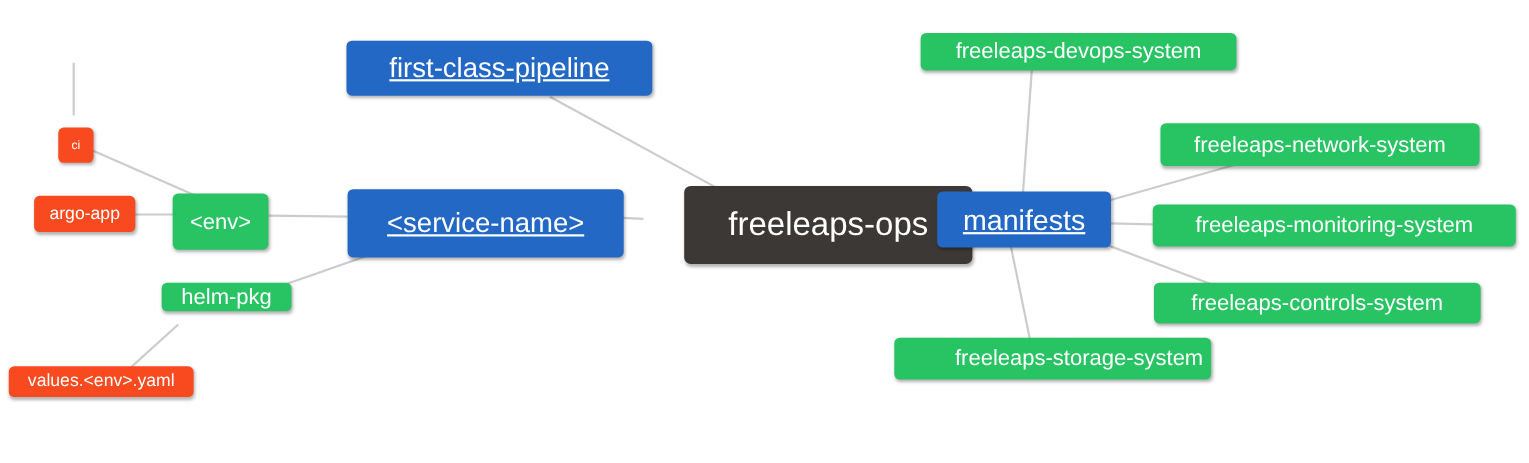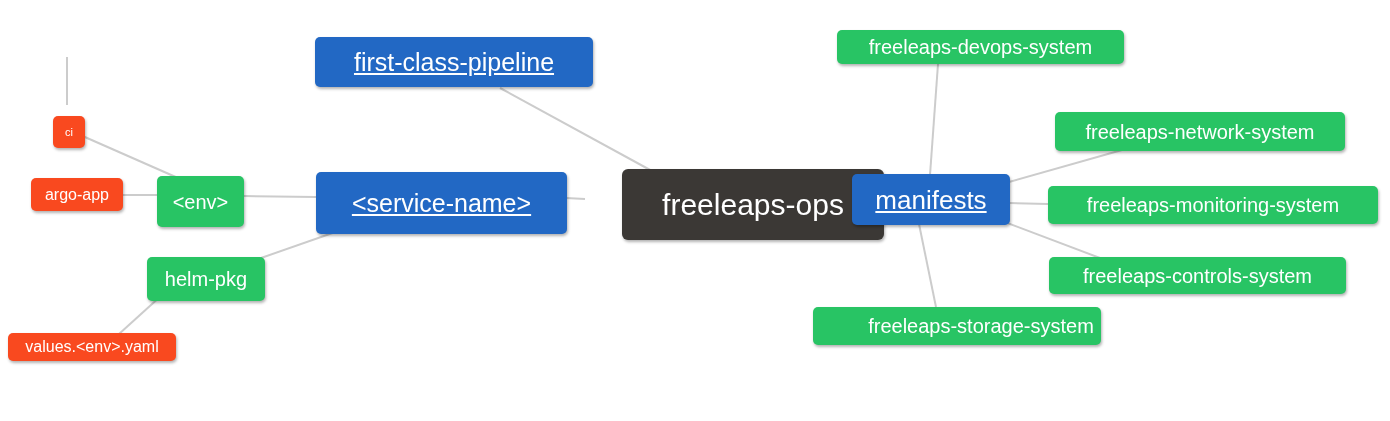--- a/index.html
+++ b/index.html
@@ -45,21 +45,21 @@
   .c-red    { background: #f9491f; }
   .c-green  { background: #28c464; }
   .c-blue   { background: #2268c4; text-decoration: underline; }
   .c-dark   { background: #3b3835; border-radius: 6px; }
 
   
   .n-jenkinsfile { left: 20px;   top: 26px;  width: 95px;  height: 31px; font-size: 13px; }
   .n-ci          { left: 53px;   top: 116px; width: 32px;  height: 32px; font-size: 11px; }
   .n-argo-app    { left: 31px;   top: 178px; width: 92px;  height: 33px; font-size: 16px; }
   .n-env         { left: 157px;  top: 176px; width: 87px;  height: 51px; font-size: 20px; }
-  .n-helm-pkg    { left: 147px;  top: 257px; width: 118px; height: 44px; font-size: 20px; }
+  .n-helm-pkg    { left: 147px;  top: 257px; width: 118px; height: 26px; font-size: 20px; }
   .n-values      { left: 8px;    top: 333px; width: 168px; height: 28px; font-size: 16px; }
   .n-fcp         { left: 315px;  top: 37px;  width: 278px; height: 50px; font-size: 25px; }
   .n-service     { left: 316px;  top: 172px; width: 251px; height: 62px; font-size: 25px; text-align: center; }
   .n-root        { left: 584px;  top: 169px; width: 262px; height: 71px; font-size: 30px; margin-left: 38px; }
   .n-manifests   { left: 852px;  top: 174px; width: 158px; height: 51px; font-size: 26px; }
   .n-devops      { left: 796px;  top: 30px;  width: 287px; height: 34px; font-size: 20px; margin-left: 41px; }
   .n-network     { left: 1055px; top: 112px; width: 290px; height: 39px; font-size: 20px; }
   .n-monitoring  { left: 1048px; top: 186px; width: 330px; height: 38px; font-size: 20px; }
   .n-controls    { left: 1049px; top: 257px; width: 297px; height: 37px; font-size: 20px; }
   .n-storage     { left: 813px;  top: 307px; width: 288px; height: 38px; font-size: 20px; padding-left: 48px; }

